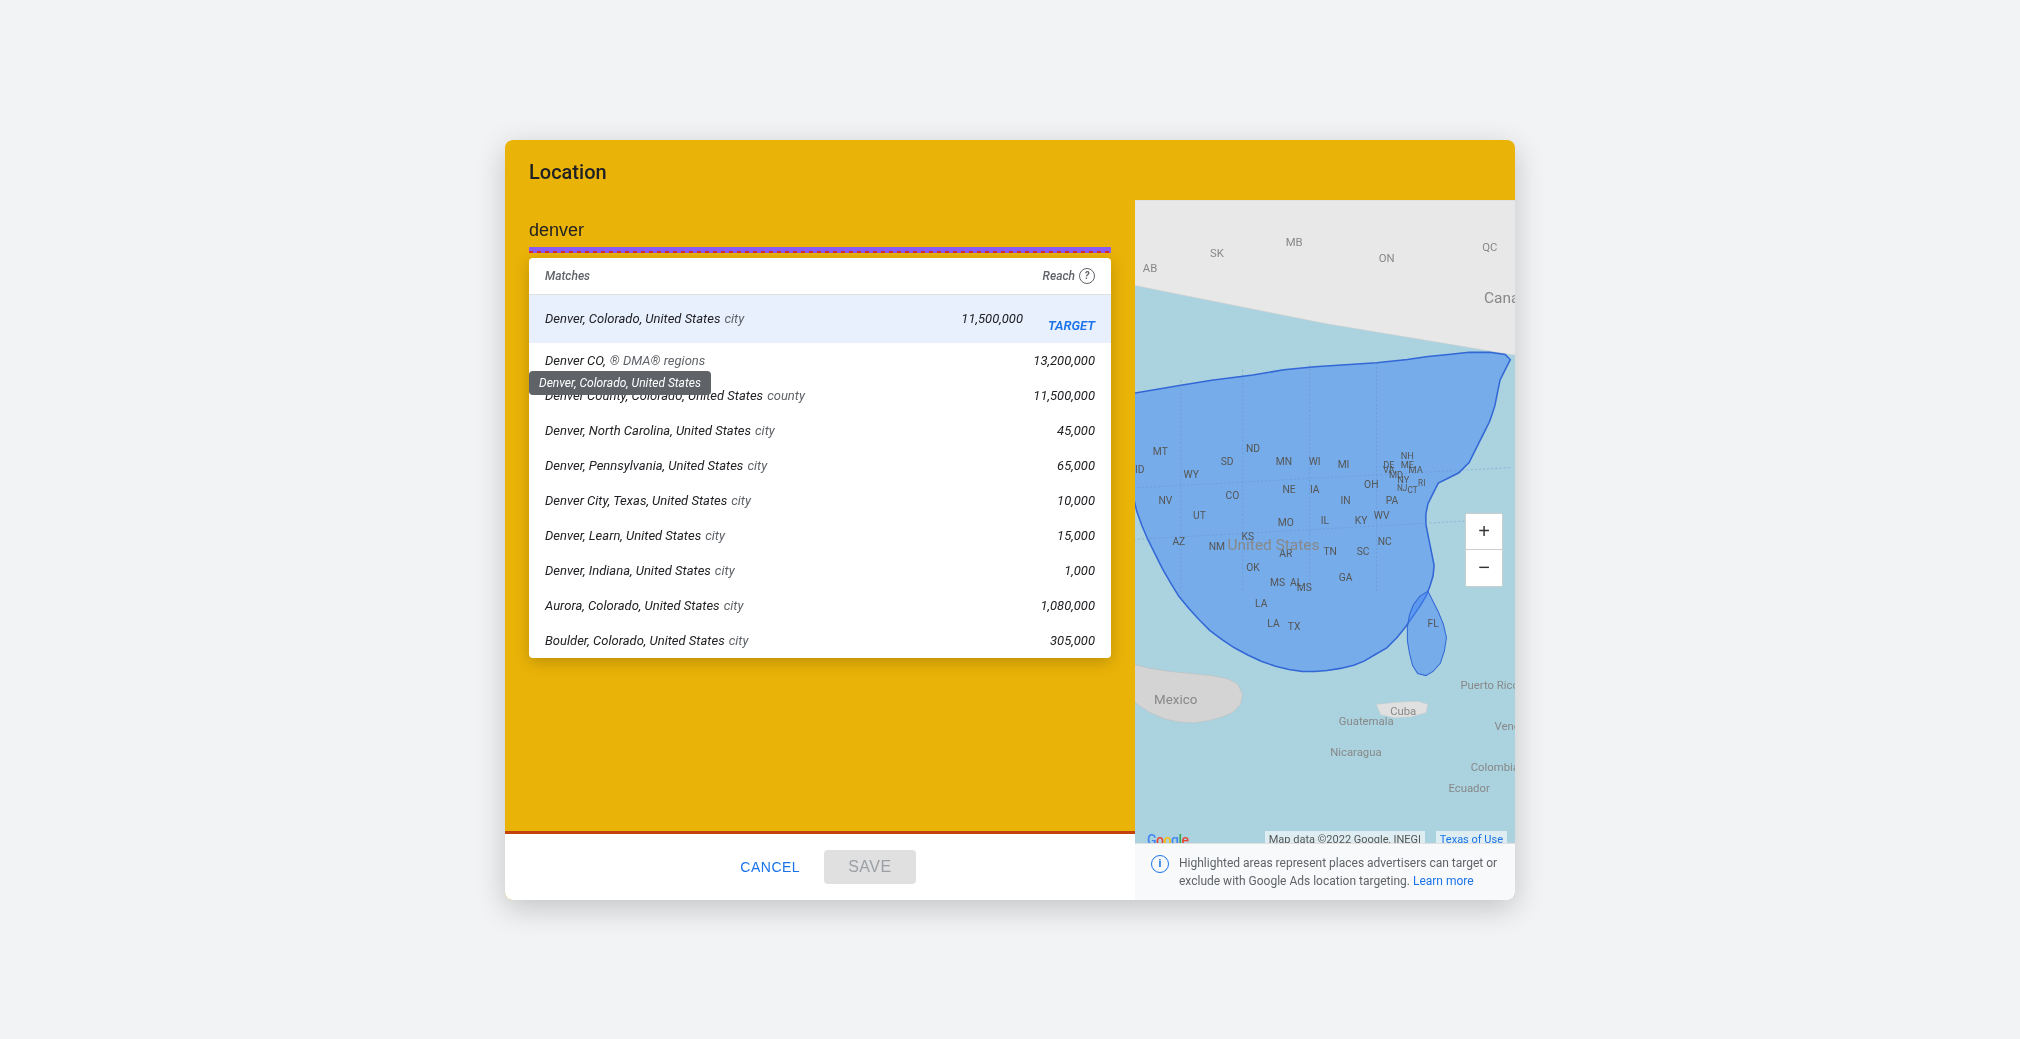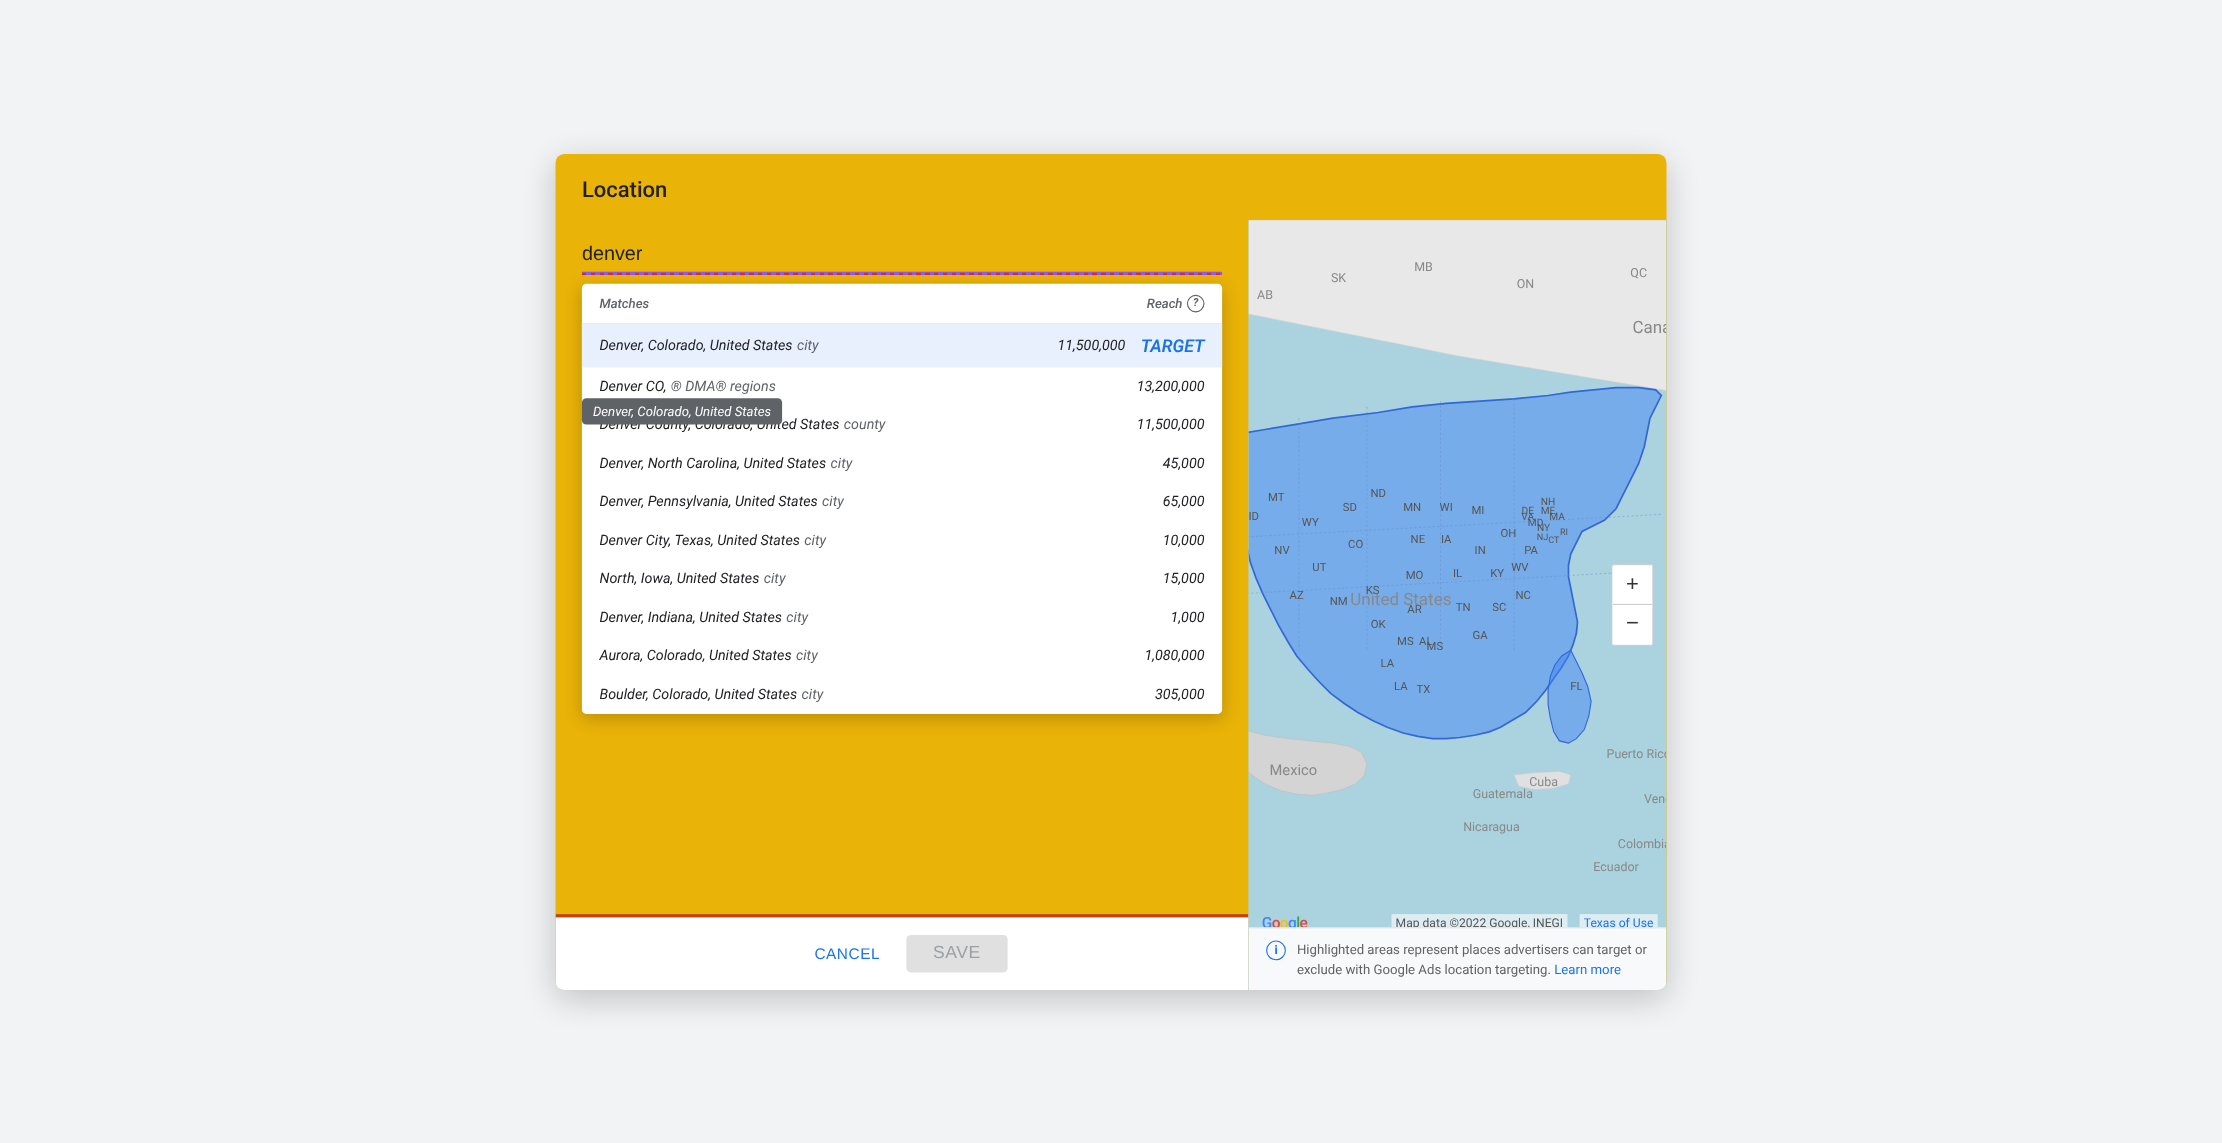--- a/index.html
+++ b/index.html
@@ -43,21 +43,21 @@
       padding: 0 24px;
       position: relative;
     }
     .search-container {
       padding: 16px 0 0 0;
       position: relative;
     }
     .search-input {
       width: 100%;
       border: none;
-      border-bottom: 3px solid #8b5cf6;
+      border-bottom: 6px solid #8b5cf6;
       outline: none;
       font-size: 18px;
       font-weight: 500;
       color: #202124;
       padding: 4px 0 6px 0;
       background: transparent;
       caret-color: #1a73e8;
     }
     .search-underline-red {
       position: absolute;
@@ -134,26 +134,27 @@
       margin-left: 4px;
     }
     .row-reach {
       font-size: 13px;
       color: #202124;
       min-width: 90px;
       text-align: right;
     }
     .target-btn {
       color: #1a73e8;
-      font-size: 16px;
+      font-size: 13px;
       font-weight: 600;
       margin-left: 12px;
       cursor: pointer;
       min-width: 60px;
       text-align: right;
+      margin-top: 13px;
     }
     
     .tooltip {
       position: absolute;
       left: 0;
       top: 28px;
       background: #5f6368;
       color: #fff;
       font-size: 12px;
       padding: 5px 10px;
@@ -381,21 +382,21 @@
         <div class="dropdown-row">
           <div class="dropdown-row-left">
             <span class="row-location">Denver City, Texas, United States</span>
             <span class="row-location-type">city</span>
           </div>
           <span class="row-reach">10,000</span>
         </div>
 
         <div class="dropdown-row">
           <div class="dropdown-row-left">
-            <span class="row-location">North, Iowa, United States</span>
+            <span class="row-location">Denver, Learn, United States</span>
             <span class="row-location-type">city</span>
           </div>
           <span class="row-reach">15,000</span>
         </div>
 
         <div class="dropdown-row">
           <div class="dropdown-row-left">
             <span class="row-location">Denver, Indiana, United States</span>
             <span class="row-location-type">city</span>
           </div>

